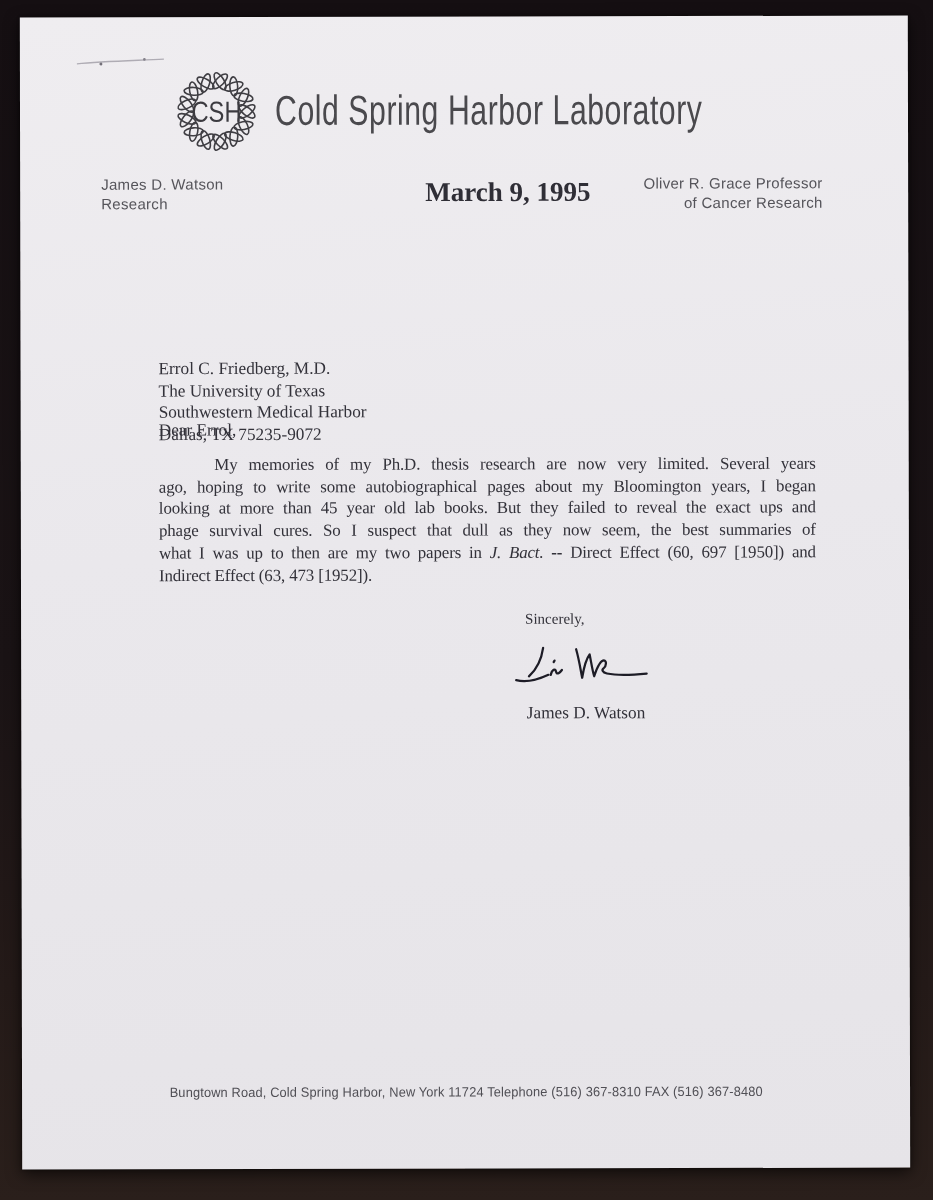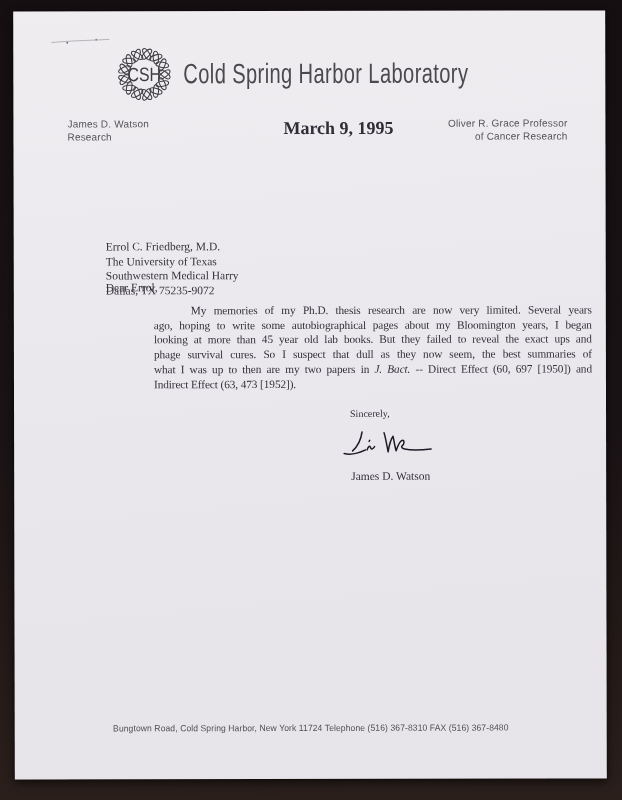--- a/index.html
+++ b/index.html
@@ -52,21 +52,21 @@
 
   .lh-small {
     font-family: "Liberation Sans", sans-serif;
     font-size: 10px;
     line-height: 13px;
     color: #55545a;
     letter-spacing: 0.2px;
     white-space: nowrap;
   }
   .sender-block { left: 54px; top: 106px; }
-  .right-block  { right: 38px; top: 106px; text-align: right; }
+  .right-block  { right: 57px; top: 106px; text-align: right; }
 
   .letter-date {
     left: 270px; top: 107px;
     font-family: "Liberation Serif", serif;
     font-size: 18px;
     font-weight: 700;
     color: #2f2e36;
     white-space: nowrap;
   }
 
@@ -81,21 +81,20 @@
     margin-top: 36px;
   }
   .salutation { left: 92px; top: 270px; font-size: 11.5px; white-space: nowrap; }
 
   .body-par {
     left: 92px; top: 292px;
     width: 438px;
     font-size: 11.3px;
     line-height: 14.7px;
     letter-spacing: -0.1px;
-    margin-left: 48px;
   }
   .body-line {
     white-space: nowrap;
     text-align: justify;
     text-align-last: justify;
   }
   .body-line.first { text-indent: 37px; }
   .body-line.last  { text-align-last: left; }
   .it { font-style: italic; }
 
@@ -178,21 +177,21 @@
     <div class="abs letter-date">March 9, 1995</div>
 
     <div class="abs lh-small right-block">
       <div>Oliver R. Grace Professor</div>
       <div>of Cancer Research</div>
     </div>
 
     <div class="abs ink recipient">
       <div>Errol C. Friedberg, M.D.</div>
       <div>The University of Texas</div>
-      <div>Southwestern Medical Harry</div>
+      <div>Southwestern Medical Harbor</div>
       <div>Dallas, TX 75235-9072</div>
     </div>
 
     <div class="abs ink salutation">Dear Errol,</div>
 
     <div class="abs ink body-par">
       <div class="body-line first">My memories of my Ph.D. thesis research are now very limited.  Several years</div>
       <div class="body-line">ago, hoping to write some autobiographical pages about my Bloomington years, I began</div>
       <div class="body-line">looking at more than 45 year old lab books.  But they failed to reveal the exact ups and</div>
       <div class="body-line">phage survival cures.  So I suspect that dull as they now seem, the best summaries of</div>

